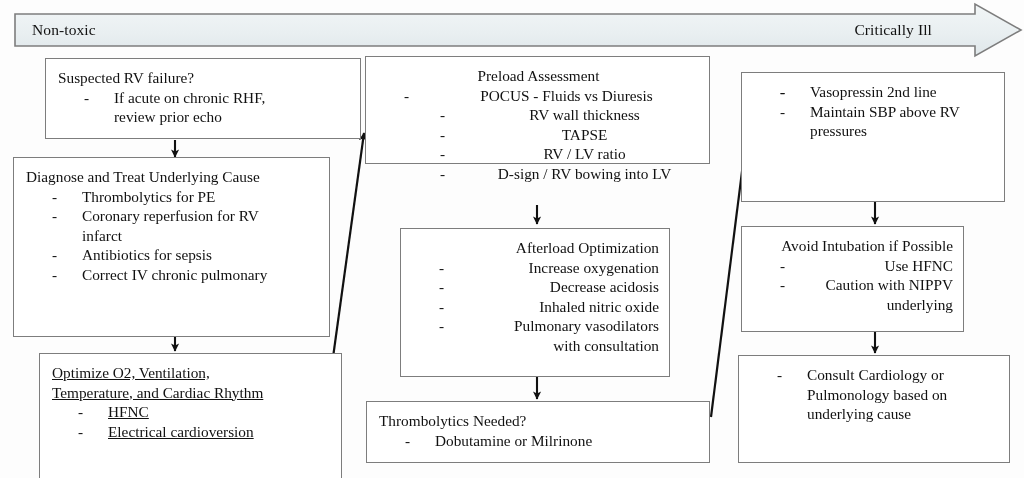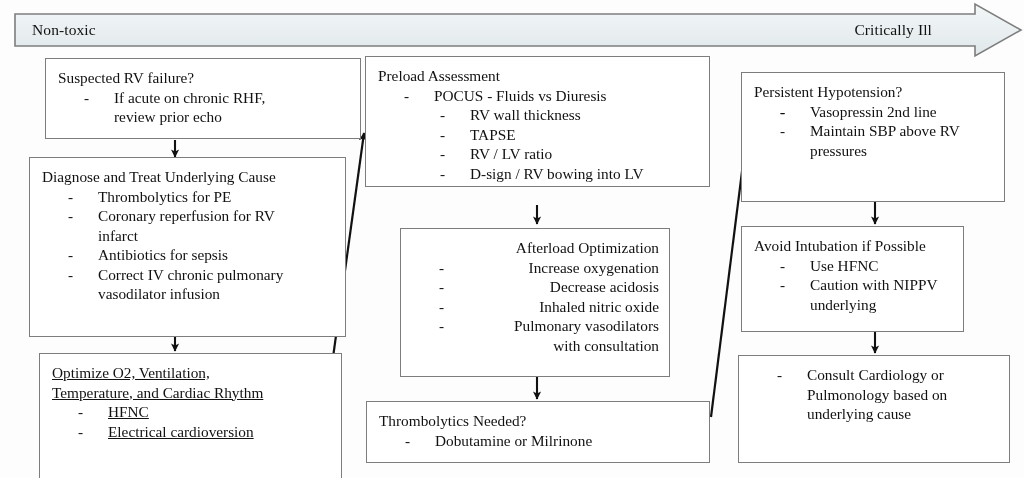--- a/index.html
+++ b/index.html
@@ -131,64 +131,61 @@
       <li class="bitem">
         <span class="dash">-</span>
         <span>If acute on chronic RHF,</span>
       </li>
       <li class="bitem">
         <span>review prior echo</span>
       </li>
     </ul>
   </div>
 
-  <div class="node" style="left:13px; top:157px; width:317px; height:180px;margin-left:16px;">
+  <div class="node" style="left:13px; top:157px; width:317px; height:180px;">
     <div class="node-title">Diagnose and Treat Underlying Cause</div>
     <ul class="blist">
       <li class="bitem">
         <span class="dash">-</span>
         <span>Thrombolytics for PE</span>
       </li>
       <li class="bitem">
         <span class="dash">-</span>
         <span>Coronary reperfusion for RV</span>
       </li>
       <li class="bitem">
         <span>infarct</span>
       </li>
       <li class="bitem">
         <span class="dash">-</span>
         <span>Antibiotics for sepsis</span>
       </li>
       <li class="bitem">
         <span class="dash">-</span>
         <span>Correct IV chronic pulmonary</span>
-      </li>
-      <li class="bitem">
-        <span>vasodilator infusion</span>
       </li>
     </ul>
   </div>
 
   <div class="node" style="left:39px; top:353px; width:303px; height:130px;text-decoration:underline;">
     <div class="node-title">Optimize O2, Ventilation,</div>
     <div class="node-title">Temperature, and Cardiac Rhythm</div>
     <ul class="blist">
       <li class="bitem">
         <span class="dash">-</span>
         <span>HFNC</span>
       </li>
       <li class="bitem">
         <span class="dash">-</span>
         <span>Electrical cardioversion</span>
       </li>
     </ul>
   </div>
 
-  <div class="node" style="left:365px; top:56px; width:345px; height:131px;">
+  <div class="node" style="left:365px; top:56px; width:345px; height:108px;text-align:center;">
     <div class="node-title">Preload Assessment</div>
     <ul class="blist">
       <li class="bitem">
         <span class="dash">-</span>
         <span>POCUS - Fluids vs Diuresis</span>
       </li>
     </ul>
     <ul class="sublist">
       <li class="subitem">
         <span class="dash">-</span>
@@ -238,40 +235,39 @@
     <div class="node-title">Thrombolytics Needed?</div>
     <ul class="blist">
       <li class="bitem">
         <span class="dash">-</span>
         <span>Dobutamine or Milrinone</span>
       </li>
     </ul>
   </div>
 
   <div class="node" style="left:741px; top:72px; width:264px; height:130px;">
-    <div class="node-title">Persistent Hypotension?</div>
     <ul class="blist">
       <li class="bitem">
         <span class="dash">-</span>
       </li>
       <li class="bitem">
         <span class="dash">-</span>
         <span>Vasopressin 2nd line</span>
       </li>
       <li class="bitem">
         <span class="dash">-</span>
         <span>Maintain SBP above RV</span>
       </li>
       <li class="bitem">
         <span>pressures</span>
       </li>
     </ul>
   </div>
 
-  <div class="node" style="left:741px; top:226px; width:223px; height:106px;">
+  <div class="node" style="left:741px; top:226px; width:223px; height:106px;text-align:right;">
     <div class="node-title">Avoid Intubation if Possible</div>
     <ul class="blist">
       <li class="bitem">
         <span class="dash">-</span>
         <span>Use HFNC</span>
       </li>
       <li class="bitem">
         <span class="dash">-</span>
         <span>Caution with NIPPV</span>
       </li>

